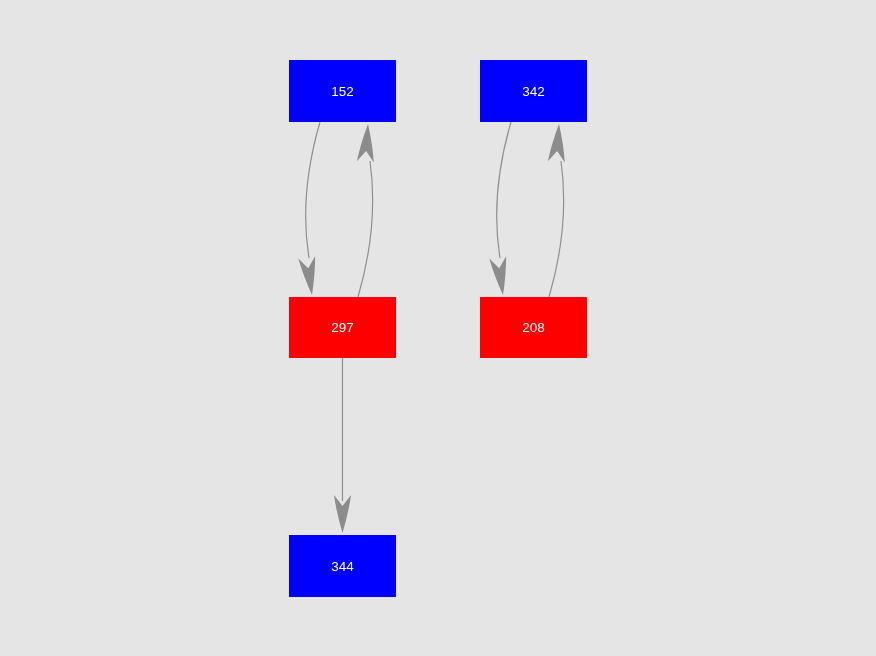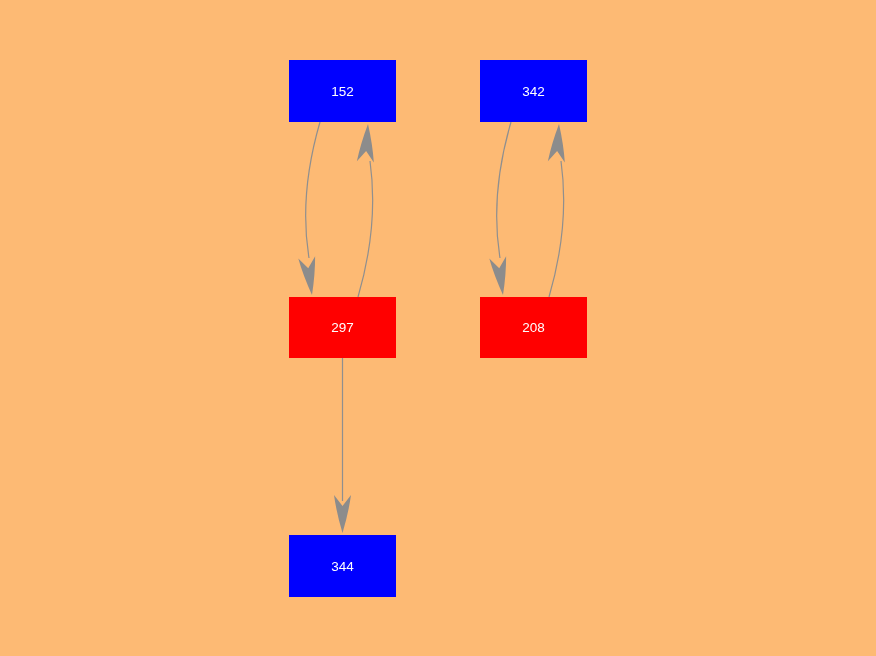--- a/index.html
+++ b/index.html
@@ -5,21 +5,21 @@
   html, body {
     margin: 0;
     padding: 0;
     background: #ffffff;
     font-family: "Liberation Sans", sans-serif;
   }
   .stage {
     position: relative;
     width: 876px;
     height: 656px;
-    background: #fdba74;
+    background: #e5e5e5;
     overflow: hidden;
   }
   svg text.node-label {
     font-family: "Liberation Sans", sans-serif;
     font-size: 13.5px;
     fill: #ffffff;
   }
 </style>
 </head>
 <body>

